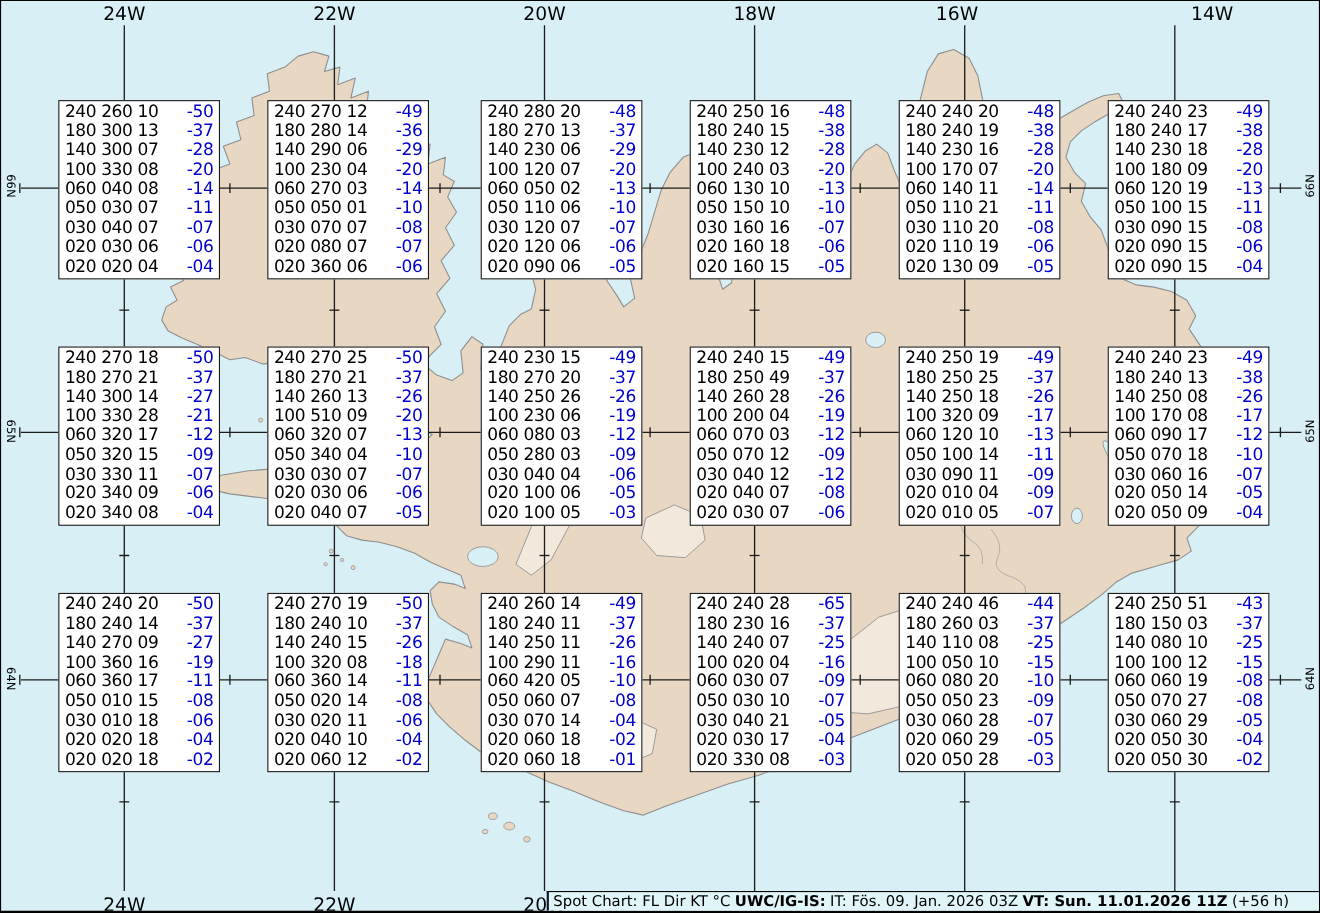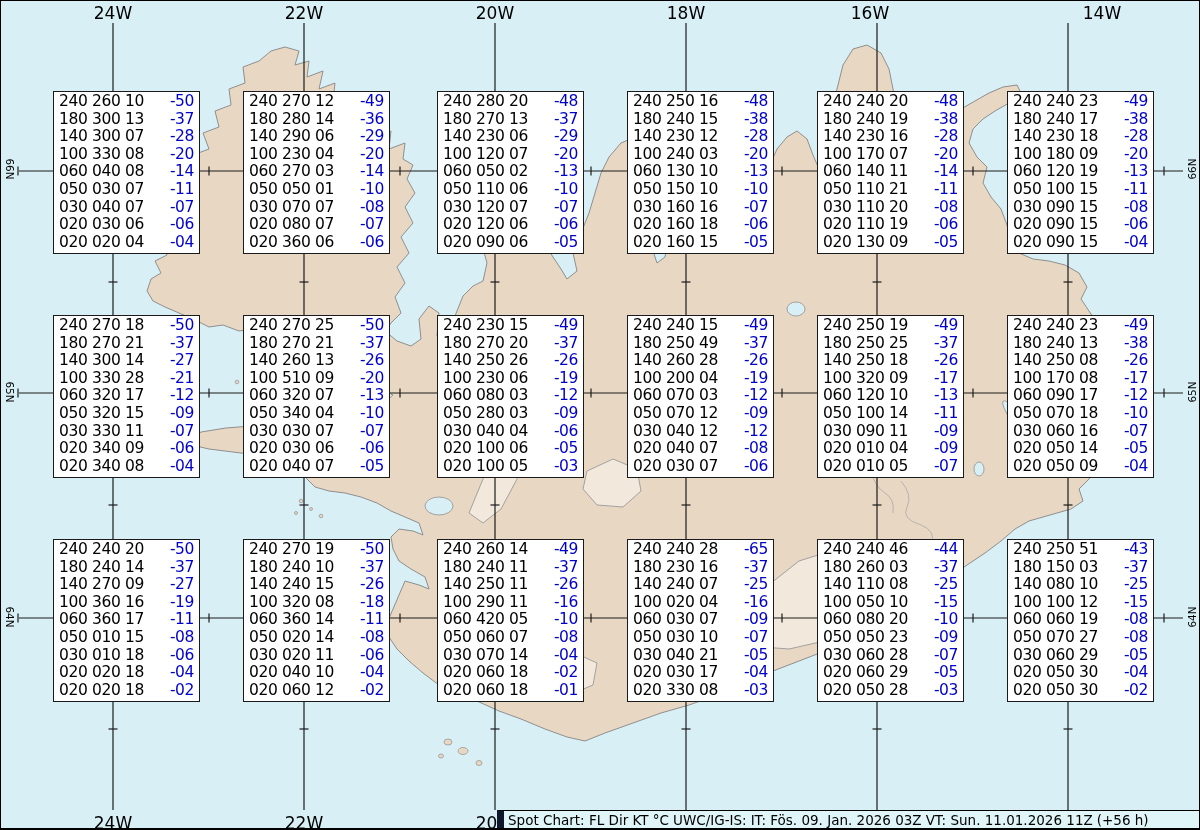--- a/index.html
+++ b/index.html
@@ -18,24 +18,24 @@
   .side-label{position:absolute;z-index:2;width:16px;height:26px;display:flex;
               align-items:center;justify-content:center;font-size:10.5px;color:#000;}
   .rot-cw{transform:rotate(90deg);}
   .rot-ccw{transform:rotate(-90deg);}
   .spot-box{position:absolute;width:147px;height:163px;background:#fff;
             border:1px solid #1a1a1a;box-sizing:border-box;padding:1px 5px 0 5px;z-index:3;margin-left:16px;}
   .sbrow{display:grid;grid-template-columns:33px 33px 25px 1fr;height:17.6px;line-height:17.6px;
          font-size:15.5px;letter-spacing:-0.4px;color:#000;}
   .c-temp{text-align:right;color:#0000cc;}
   #infobar{position:absolute;left:496px;top:809px;right:0;bottom:0;z-index:6;
-           background:#e0f5f8;border-top:1px solid #000;border-left:7px solid #0f172a;
+           background:#e0f5f8;border-top:1px solid #000;border-left:2px solid #0f172a;
            display:flex;align-items:center;padding-left:4px;font-size:13.5px;white-space:nowrap;}
   #infobar .seg{margin-right:4px;}
-  #infobar .b{font-weight:400;}
+  #infobar .b{font-weight:700;}
 </style>
 </head>
 <body>
 
 <div id="chart">
 
   <svg id="mapsvg" width="1200" height="830" viewBox="0 0 1200 830">
 
     <path class="land" d="
       M186,440 L200,431 225,427 250,425 275,424 300,423 315,417 330,408 338,396 345,386

